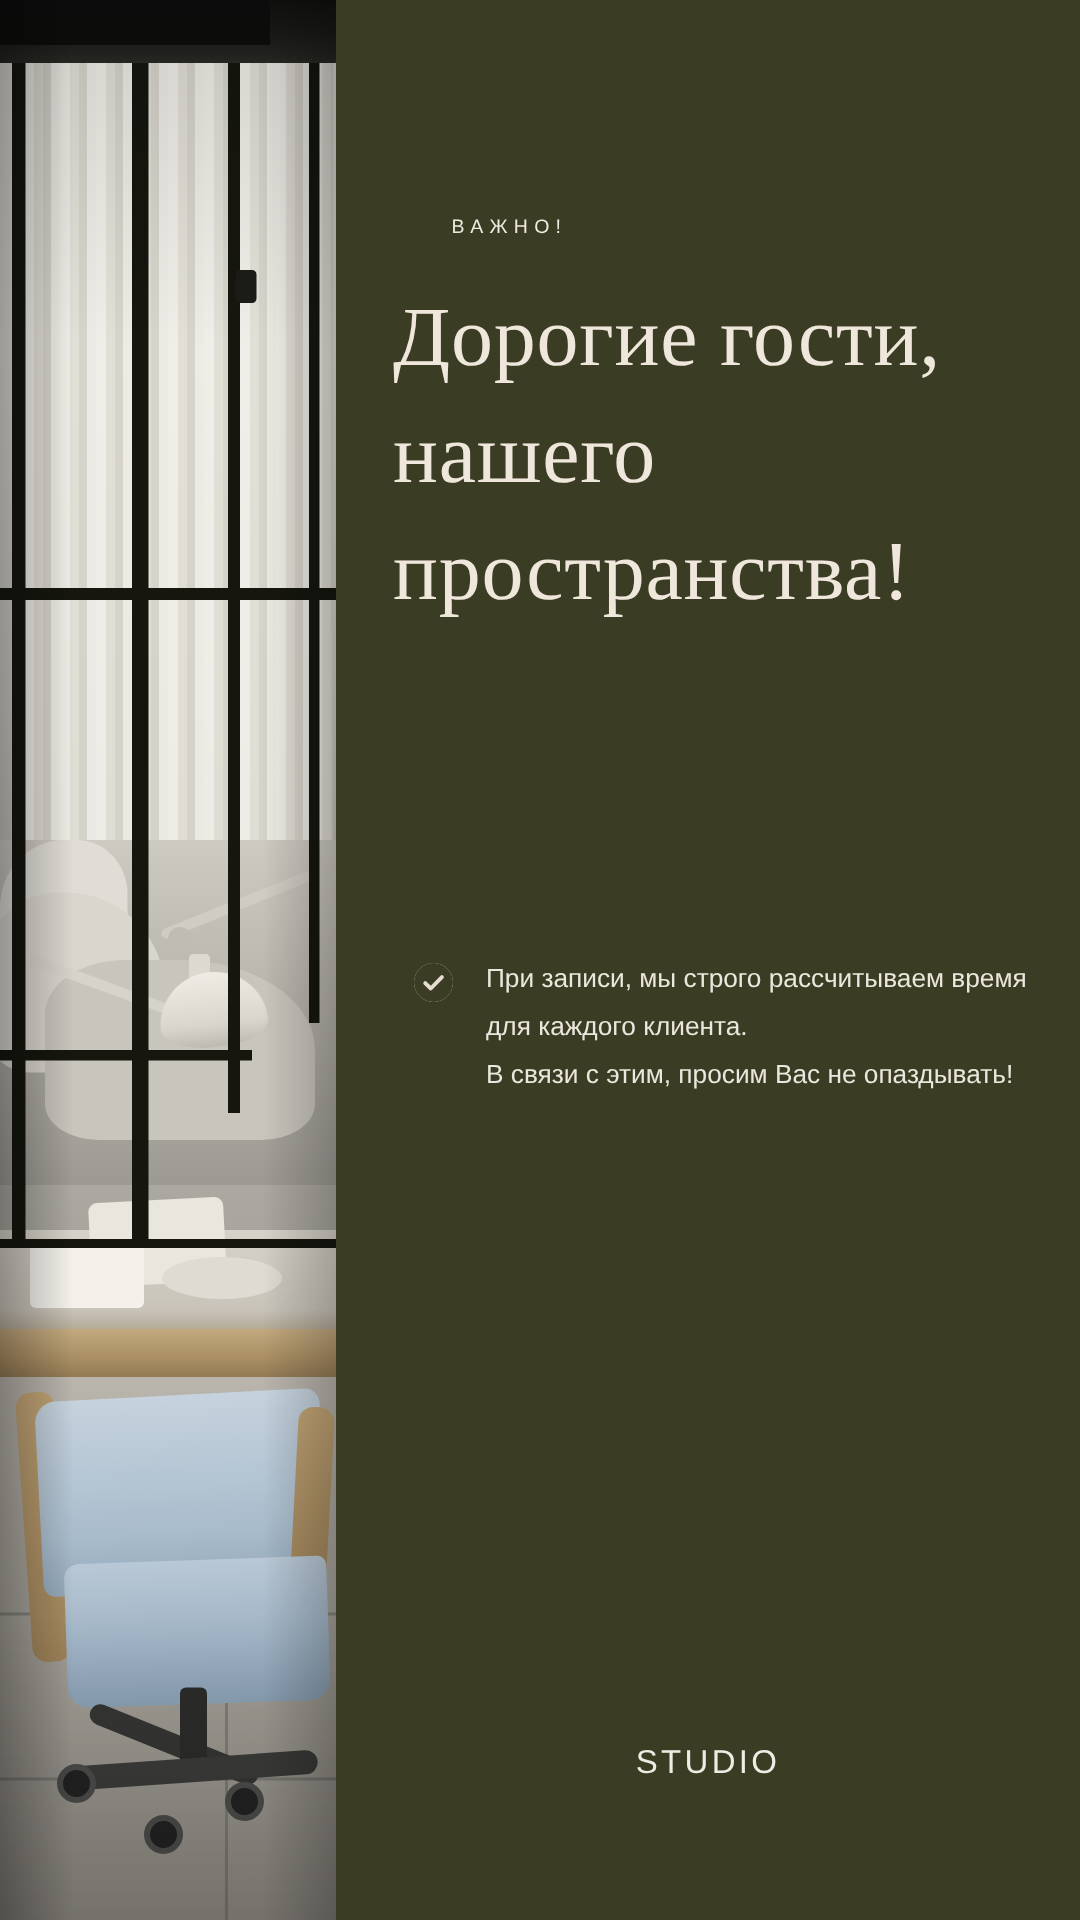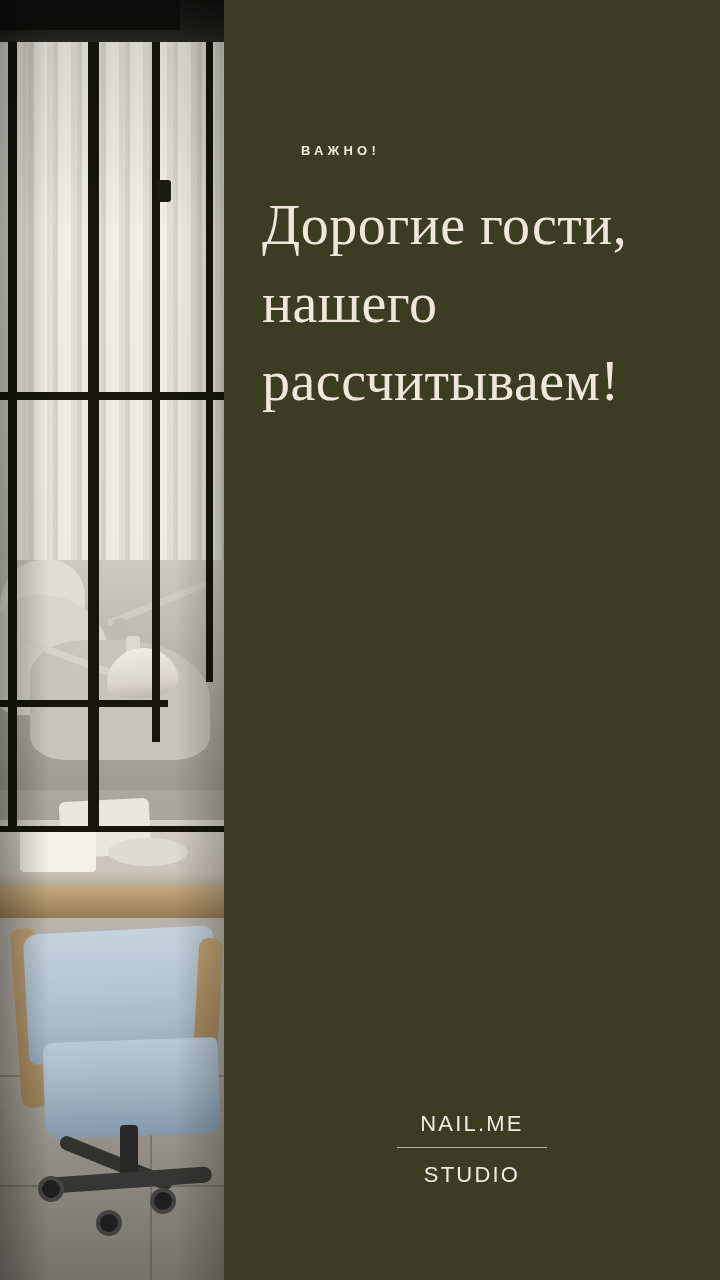--- a/index.html
+++ b/index.html
@@ -307,21 +307,21 @@
     width: 496px; height: 1280px;
     background: #3a3d23;
   }
 
   .eyebrow {
     position: absolute;
     left: 40px; top: 143px;
     color: #efe9e0;
     font-size: 13px;
     letter-spacing: 4.2px;
-    font-weight: 700;
+    font-weight: 400;
     padding-left: 37px;
   }
 
   .headline {
     position: absolute;
     left: 38px; top: 186px;
     width: 440px;
     color: #f0e7dc;
     font-family: "Liberation Serif", "DejaVu Serif", serif;
     font-size: 56px;
@@ -447,28 +447,37 @@
 
     <div class="ph-vignette"></div>
   </div>
 
   <div class="content">
 
     <div class="eyebrow">ВАЖНО!</div>
 
     <h1 class="headline">Дорогие
 гости, нашего
-рассчитываем!</h1>
+пространства!</h1>
 
 
     <div class="bullets">
 
+      <div class="bullet">
+        <span class="bullet-icon">
+          <svg width="26" height="26" viewBox="0 0 26 26" aria-hidden="true">
+            <circle cx="13" cy="13" r="13" fill="#3a3d23"></circle>
+            <path d="M7.5 13.4 L11.2 17 L18.6 9.4" fill="none" stroke="#e6ddd2" stroke-width="2.6" stroke-linecap="round" stroke-linejoin="round"></path>
+          </svg>
+        </span>
+        <span class="bullet-text">При записи, мы строго рассчитываем время для каждого клиента.
+В связи с этим, просим Вас не опаздывать!</span>
+      </div>
 
 
     </div>
 
     <div class="footer">
-      <div class="brand-top">NAIL.ME</div>
       <div class="brand-bottom">STUDIO</div>
     </div>
 
   </div>
 </div>
 
 </body></html>

